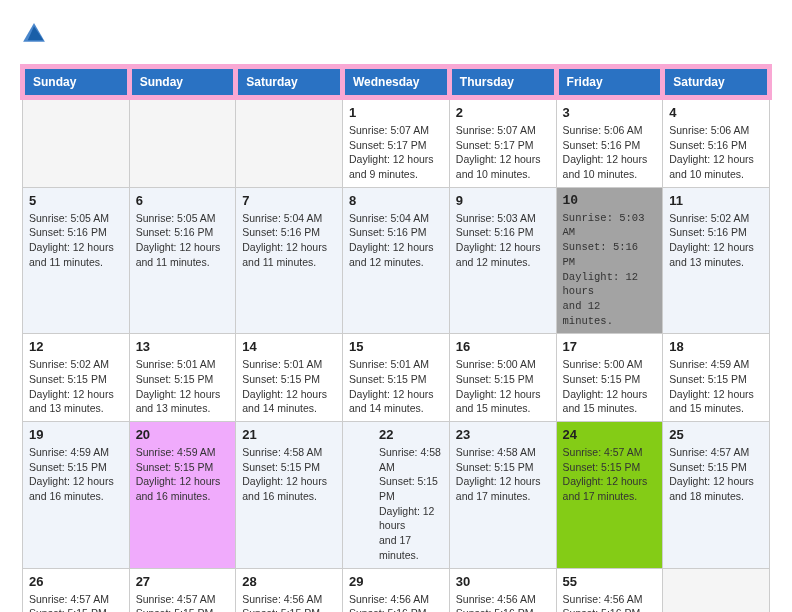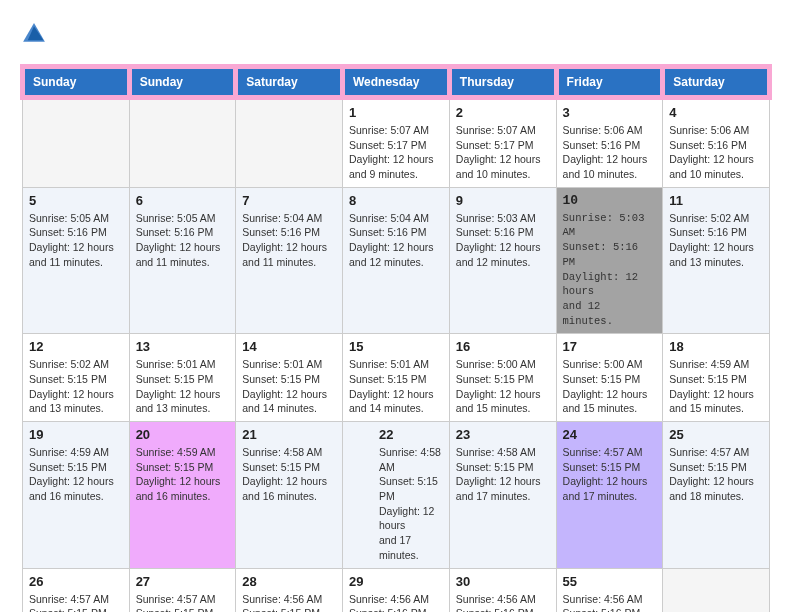--- a/index.html
+++ b/index.html
@@ -278,21 +278,21 @@
 Daylight: 12 hours
 and 17 minutes.</div>
         </td>
         <td style="background: rgb(240, 244, 250);">
           <div class="day-number">23</div>
           <div class="day-info" style="white-space: pre-line;">Sunrise: 4:58 AM
 Sunset: 5:15 PM
 Daylight: 12 hours
 and 17 minutes.</div>
         </td>
-        <td style="background: #c4b5fd;">
+        <td style="background: #84cc16;">
           <div class="day-number">24</div>
           <div class="day-info" style="white-space: pre-line;">Sunrise: 4:57 AM
 Sunset: 5:15 PM
 Daylight: 12 hours
 and 17 minutes.</div>
         </td>
         <td style="background: rgb(240, 244, 250);">
           <div class="day-number">25</div>
           <div class="day-info" style="white-space: pre-line;">Sunrise: 4:57 AM
 Sunset: 5:15 PM

